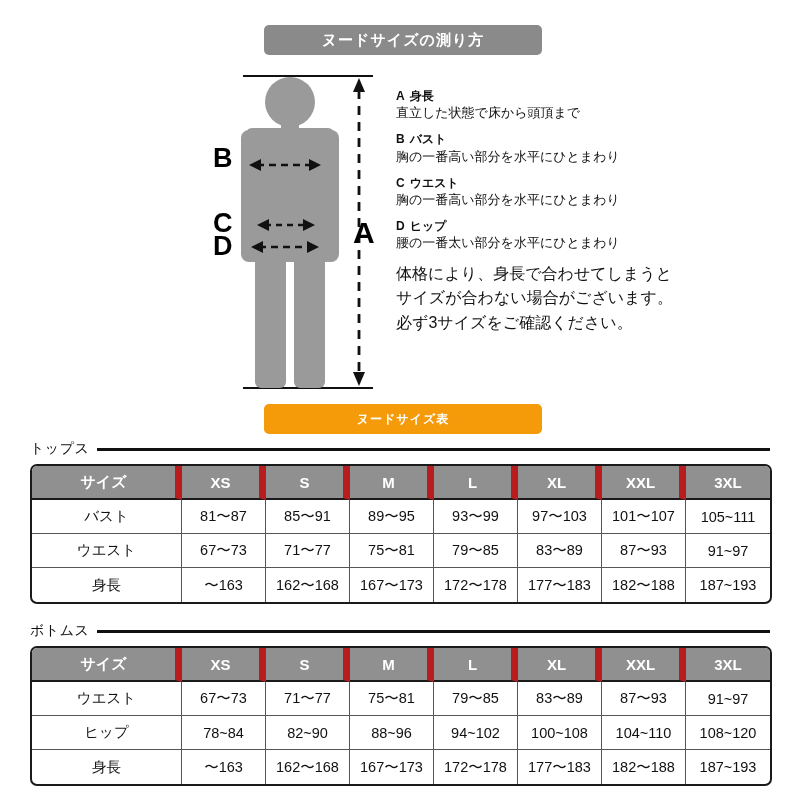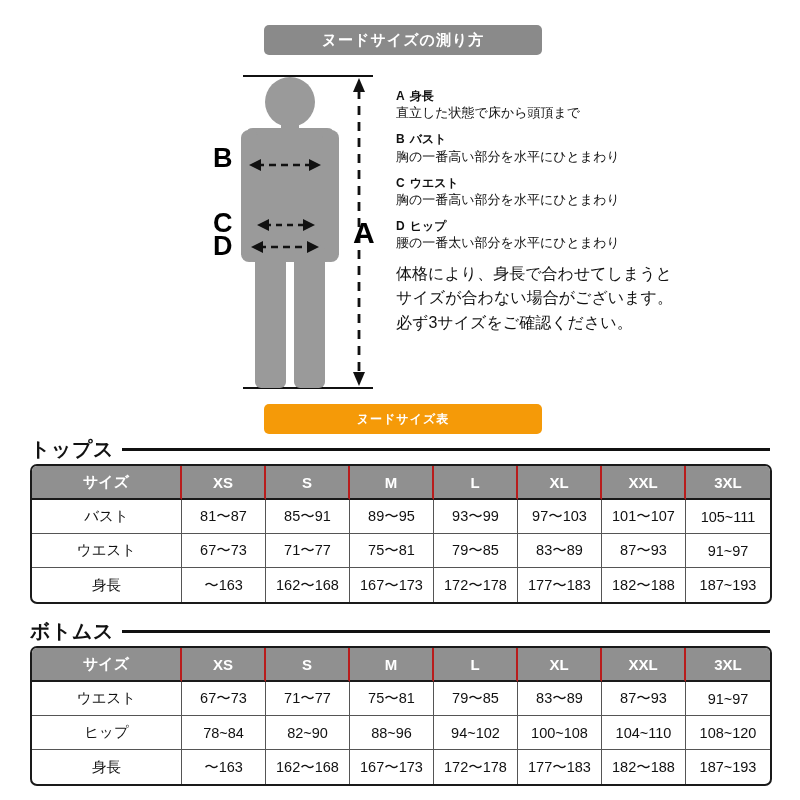--- a/index.html
+++ b/index.html
@@ -64,21 +64,21 @@
   
   .section { position: absolute; left: 30px; width: 740px; }
   #section-tops { top: 438px; }
   #section-bottoms { top: 620px; }
 
   .section-head {
     display: flex; align-items: center;
     height: 22px; margin-bottom: 4px;
   }
   .section-title {
-    font-size: 20px; font-weight: bold; color: #111;
+    font-size: 14px; font-weight: normal; color: #111;
     white-space: nowrap; padding-right: 8px;
     letter-spacing: 0.5px;
     text-align: right;
   }
   .section-rule { flex: 1; height: 3px; background: #111; }
 
   table.size-table {
     width: 740px;
     border-collapse: separate;
     border-spacing: 0;
@@ -98,21 +98,21 @@
     border-bottom: 1px solid #555;
   }
   table.size-table th:last-child, table.size-table td:last-child { border-right: none; }
   table.size-table tr:last-child td { border-bottom: none; }
   table.size-table thead th {
     background: #909090;
     color: #ffffff;
     font-weight: bold;
     font-size: 15px;
     border-bottom: 2px solid #1a1a1a;
-    border-right: 2px solid #b91c1c;
+    border-right: 7px solid #b91c1c;
   }
   table.size-table thead th:last-child { border-right: none; }
   col.col-label { width: 150px; }
   col.col-size { width: 84px; }
   td.row-label { font-size: 14.5px; }
 </style>
 </head>
 <body>
 
 <div id="page">

